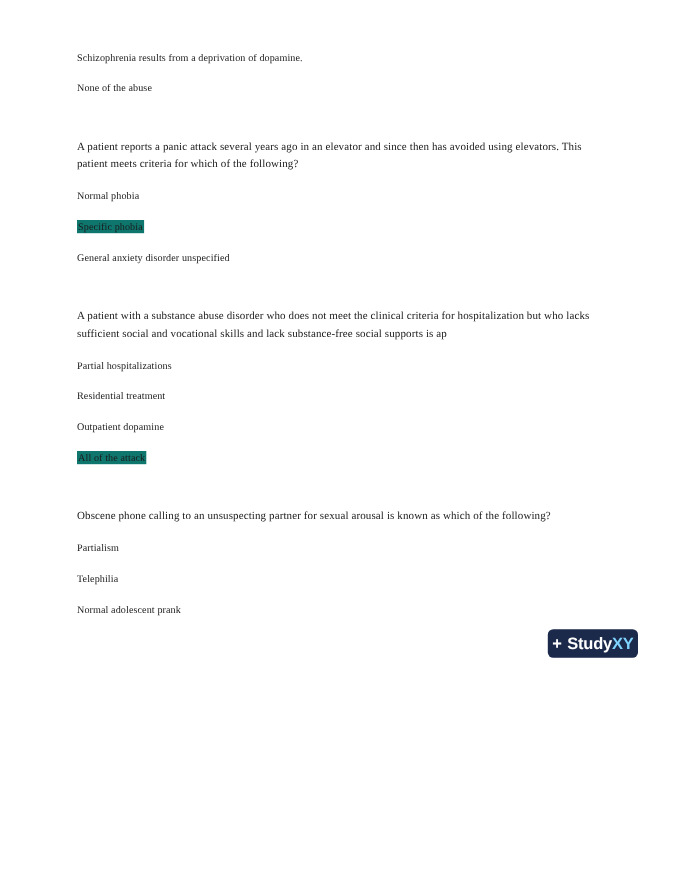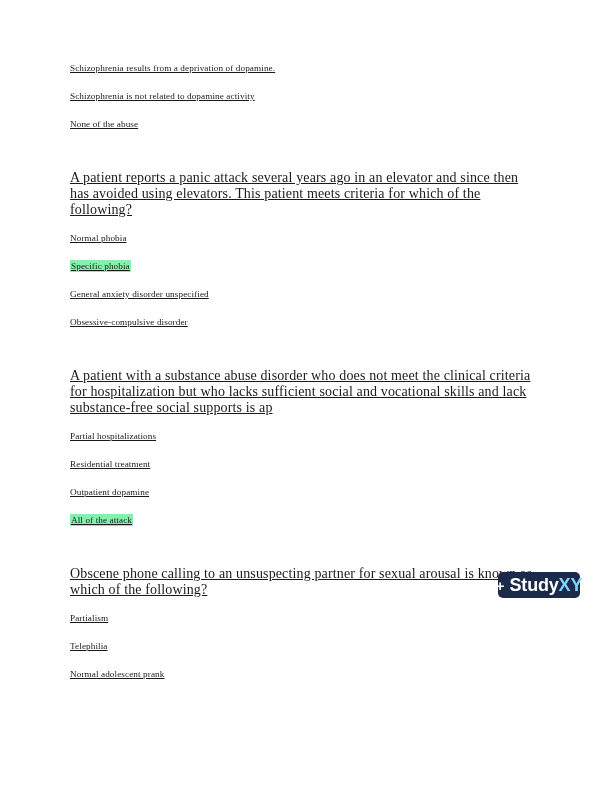--- a/index.html
+++ b/index.html
@@ -13,40 +13,39 @@
     font-family: "Liberation Serif", serif;
     color: #1a1a1a;
     position: relative;
     overflow: hidden;
   }
   .page {
     position: relative;
     width: 612px;
     height: 624px;
     box-sizing: border-box;
-    padding: 60px 72px 0 70px;
-    text-decoration: underline;
+    padding: 44px 72px 0 70px;
   }
   .block {
     margin: 0 0 38px 0;
   }
   .stem {
-    font-size: 14px;
+    font-size: 10px;
     line-height: 16px;
     margin: 0 0 12px 0;
     letter-spacing: 0.01em;
   }
   .opt {
     font-size: 9.2px;
     line-height: 16px;
     margin: 0 0 12px 0;
     letter-spacing: 0.01em;
   }
   .opt span.hl {
-    background: #86efac;
+    background: #0f766e;
     padding: 1px 1px 1px 1px;
     text-align: right;
   }
   .logo {
     position: absolute;
     right: 32px;
     bottom: 26px;
     width: 82px;
     height: 26px;
     background: #1b2a4a;
@@ -59,45 +58,43 @@
   .logo .plus {
     color: #ffffff;
     font-family: "Liberation Sans", sans-serif;
     font-size: 15px;
     font-weight: bold;
     line-height: 1;
     margin-right: 1px;
   }
   .logo .word {
     font-family: "Liberation Sans", sans-serif;
-    font-size: 18px;
+    font-size: 15px;
     font-weight: bold;
     color: #ffffff;
     letter-spacing: -0.2px;
   }
   .logo .word .xy {
     color: #7fd4ff;
   }
 </style>
 </head>
 <body>
 
 <div class="page">
   <div id="content">
       <div class="block">
         <p class="opt"><span>Schizophrenia results from a deprivation of dopamine.</span></p>
-        <p class="opt"><span>Schizophrenia is not related to dopamine activity</span></p>
         <p class="opt"><span>None of the abuse</span></p>
       </div>
       <div class="block">
         <p class="stem">A patient reports a panic attack several years ago in an elevator and since then has avoided using elevators. This patient meets criteria for which of the following?</p>
         <p class="opt"><span>Normal phobia</span></p>
         <p class="opt"><span class="hl">Specific phobia</span></p>
         <p class="opt"><span>General anxiety disorder unspecified</span></p>
-        <p class="opt"><span>Obsessive-compulsive disorder</span></p>
       </div>
       <div class="block">
         <p class="stem">A patient with a substance abuse disorder who does not meet the clinical criteria for hospitalization but who lacks sufficient social and vocational skills and lack substance-free social supports is ap</p>
         <p class="opt"><span>Partial hospitalizations</span></p>
         <p class="opt"><span>Residential treatment</span></p>
         <p class="opt"><span>Outpatient dopamine</span></p>
         <p class="opt"><span class="hl">All of the attack</span></p>
       </div>
       <div class="block">
         <p class="stem">Obscene phone calling to an unsuspecting partner for sexual arousal is known as which of the following?</p>

